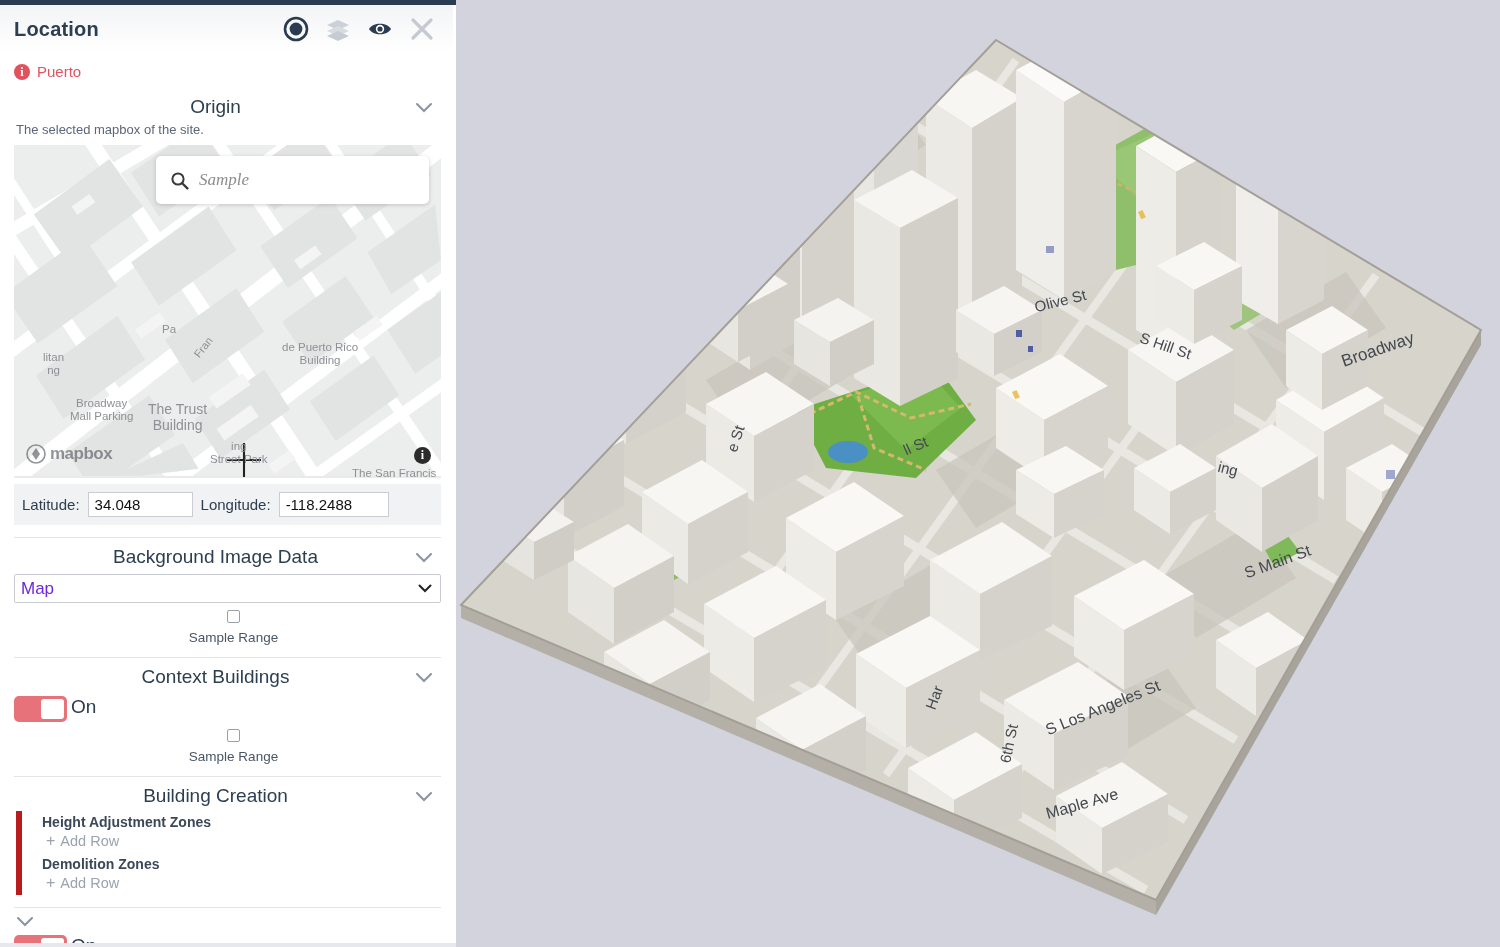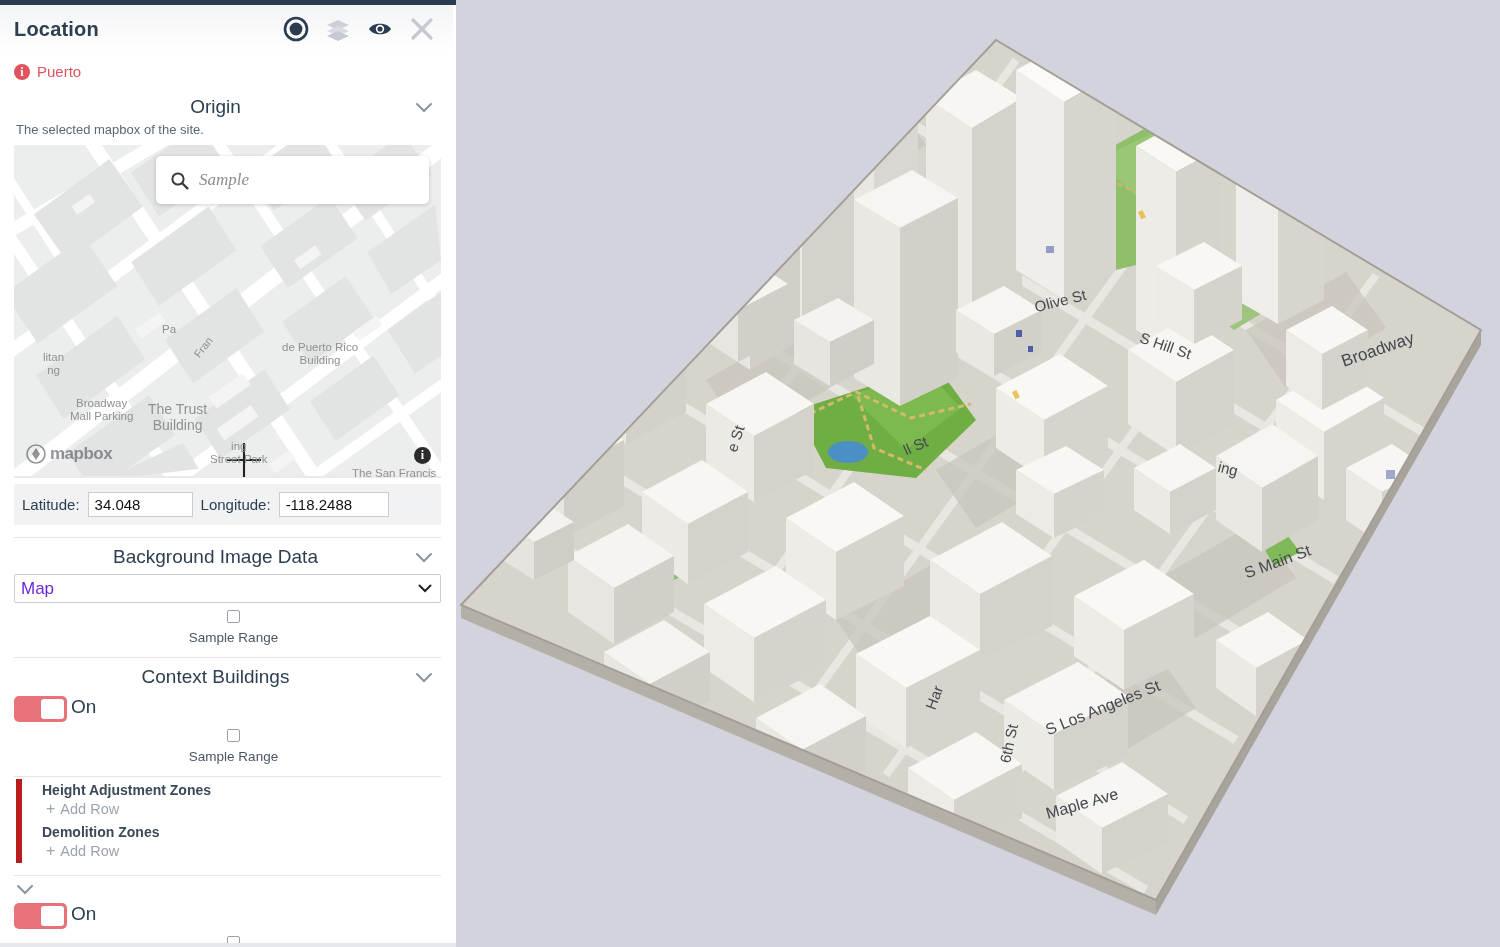--- a/index.html
+++ b/index.html
@@ -381,20 +381,26 @@
           </span>
         <span class="toggle-label">On</span>
       </div>
       <div class="check-row">
         <span class="cbox"></span>
         <span class="check-label">Sample Range</span>
       </div>
 
       <div class="divider"></div>
 
+      <div class="section-head">
+        <div class="section-title">Building Creation</div>
+        <svg class="chev" viewBox="0 0 18 11">
+          <path d="M2 2 L9 9 L16 2" fill="none" stroke="#8d95a3" stroke-width="2.1" stroke-linecap="round"></path>
+        </svg>
+      </div>
       <div class="bc-body">
         <div class="bc-item">Height Adjustment Zones</div>
         <div class="addrow">
           <span class="plus">+</span>
           <span>Add Row</span>
         </div>
         <div class="bc-item">Demolition Zones</div>
         <div class="addrow">
           <span class="plus">+</span>
           <span>Add Row</span>

